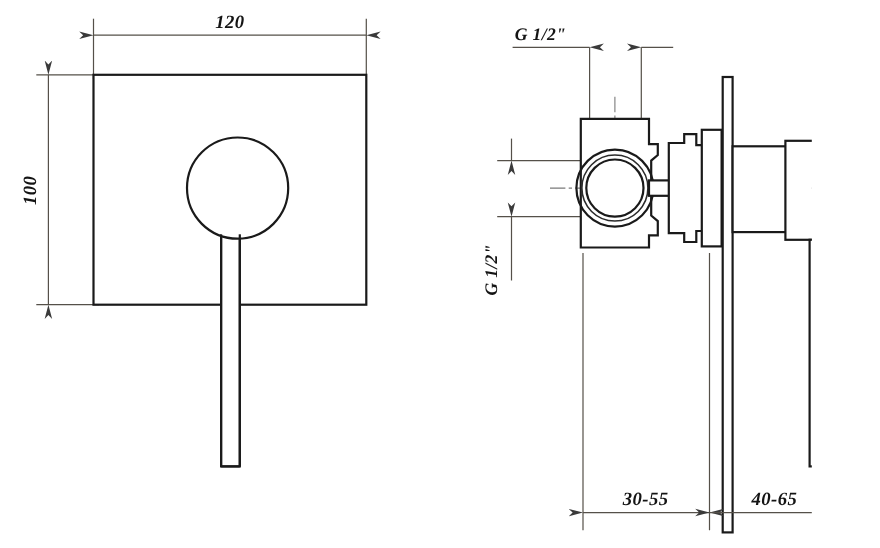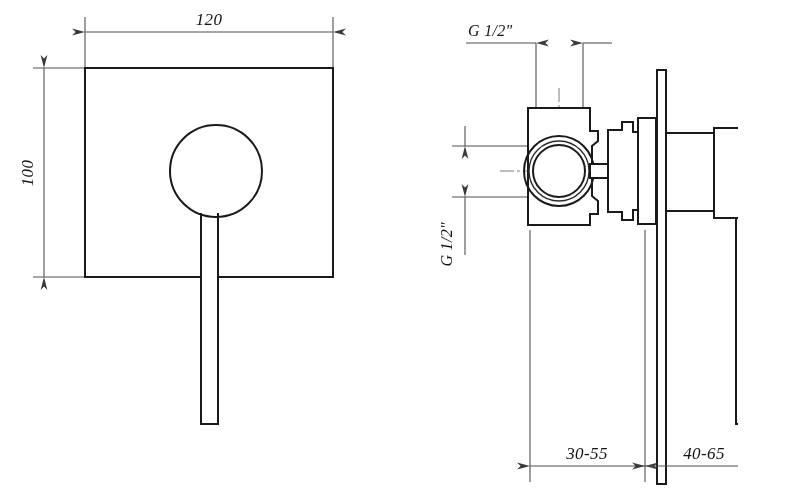--- a/index.html
+++ b/index.html
@@ -9,20 +9,21 @@
   }
   body {
     font-family: "Liberation Sans", sans-serif;
   }
   #drawing-root {
     position: relative;
     width: 738px;
     height: 498px;
     background: #ffffff;
     overflow: hidden;
+    font-weight: bold;
   }
   svg.sheet {
     display: block;
     width: 800px;
     height: 498px;
   }
   .obj {
     fill: none;
     stroke: #1a1a1a;
     stroke-width: 2;

